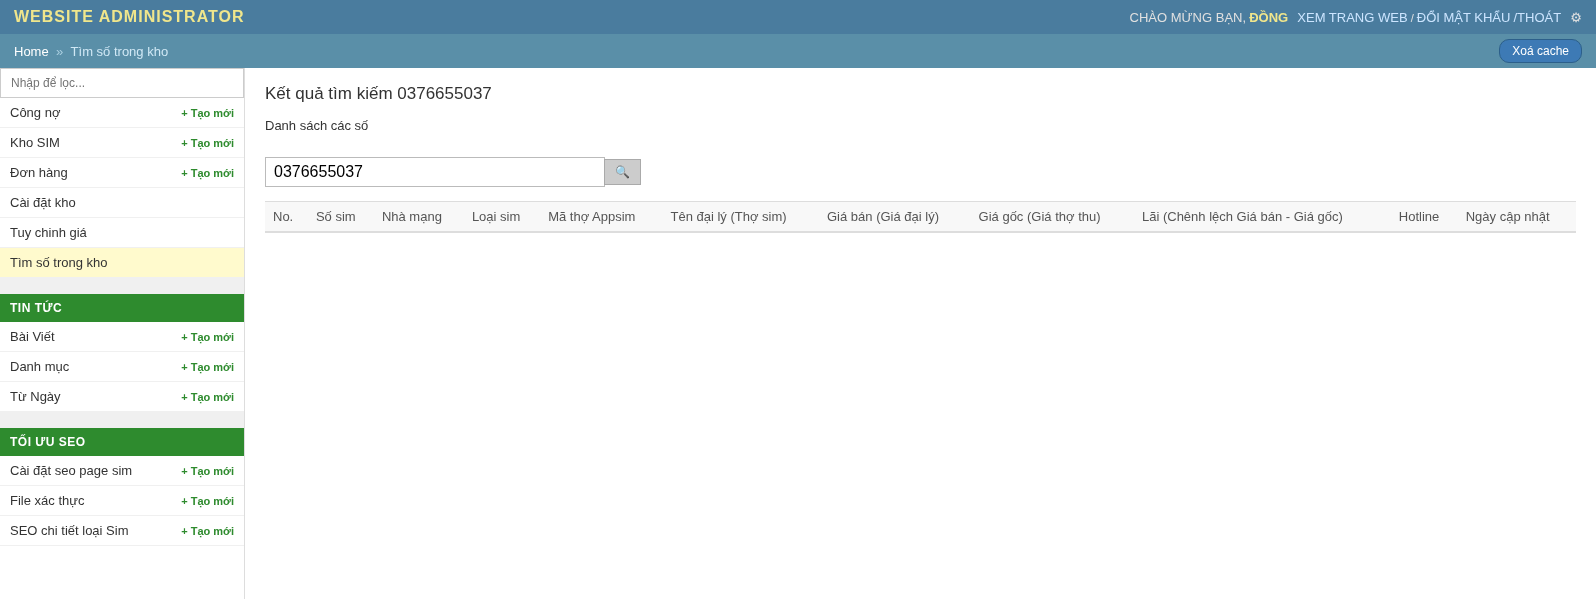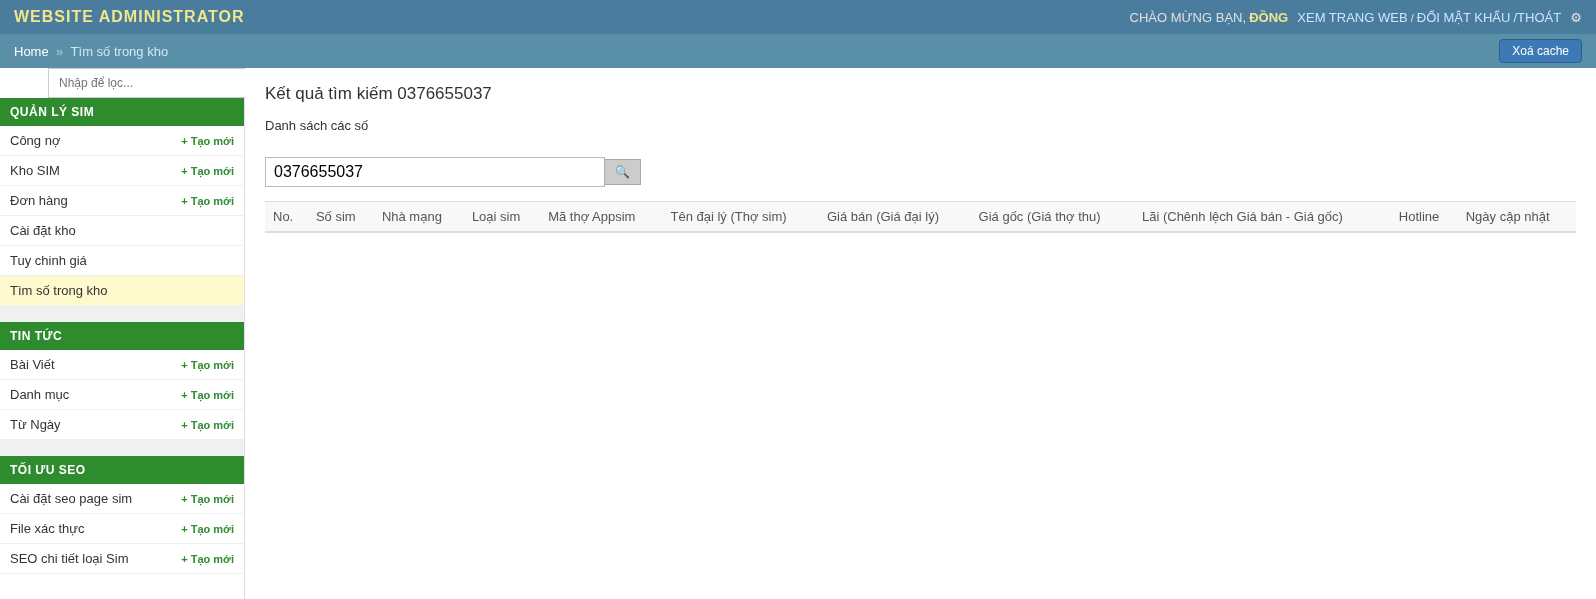--- a/index.html
+++ b/index.html
@@ -52,21 +52,21 @@
     .breadcrumb-bar .breadcrumb .separator {
       margin: 0 4px;
       color: #aacfe0;
     }
     .breadcrumb-bar .btn-clear-cache {
       background: #3d7ab5;
       color: #fff;
       border: 1px solid #2c5f8a;
       padding: 4px 12px;
       cursor: pointer;
-      border-radius: 4px;
+      border-radius: 10px;
       font-size: 12px;
     }
 
     
     .main-layout {
       display: flex;
       min-height: calc(100vh - 62px);
     }
 
     
@@ -77,21 +77,20 @@
       border-right: 1px solid #ddd;
     }
     .sidebar .filter-input {
       width: 100%;
       padding: 7px 10px;
       border: 1px solid #ccc;
       border-bottom: 1px solid #ccc;
       font-size: 12px;
       color: #999;
       outline: none;
-      margin-left: 48px;
     }
     .sidebar .section-header {
       background: #2e8b2e;
       color: #fff;
       padding: 7px 10px;
       font-weight: bold;
       font-size: 12px;
       text-transform: uppercase;
       letter-spacing: 0.5px;
     }
@@ -202,21 +201,20 @@
   <button class="btn-clear-cache">Xoá cache</button>
 </div>
 
 <div class="main-layout">
 
   <div class="sidebar">
     <input class="filter-input" type="text" placeholder="Nhập để lọc..." style="">
 
     
     <div id="sidebar-sections">
-        <div class="section-header">QUẢN LÝ SIM</div>
         <div class="nav-item">
           <span>Công nợ</span>
           <span class="create-new">+ Tạo mới</span>
         </div>
         <div class="nav-item">
           <span>Kho SIM</span>
           <span class="create-new">+ Tạo mới</span>
         </div>
         <div class="nav-item">
           <span>Đơn hàng</span>

